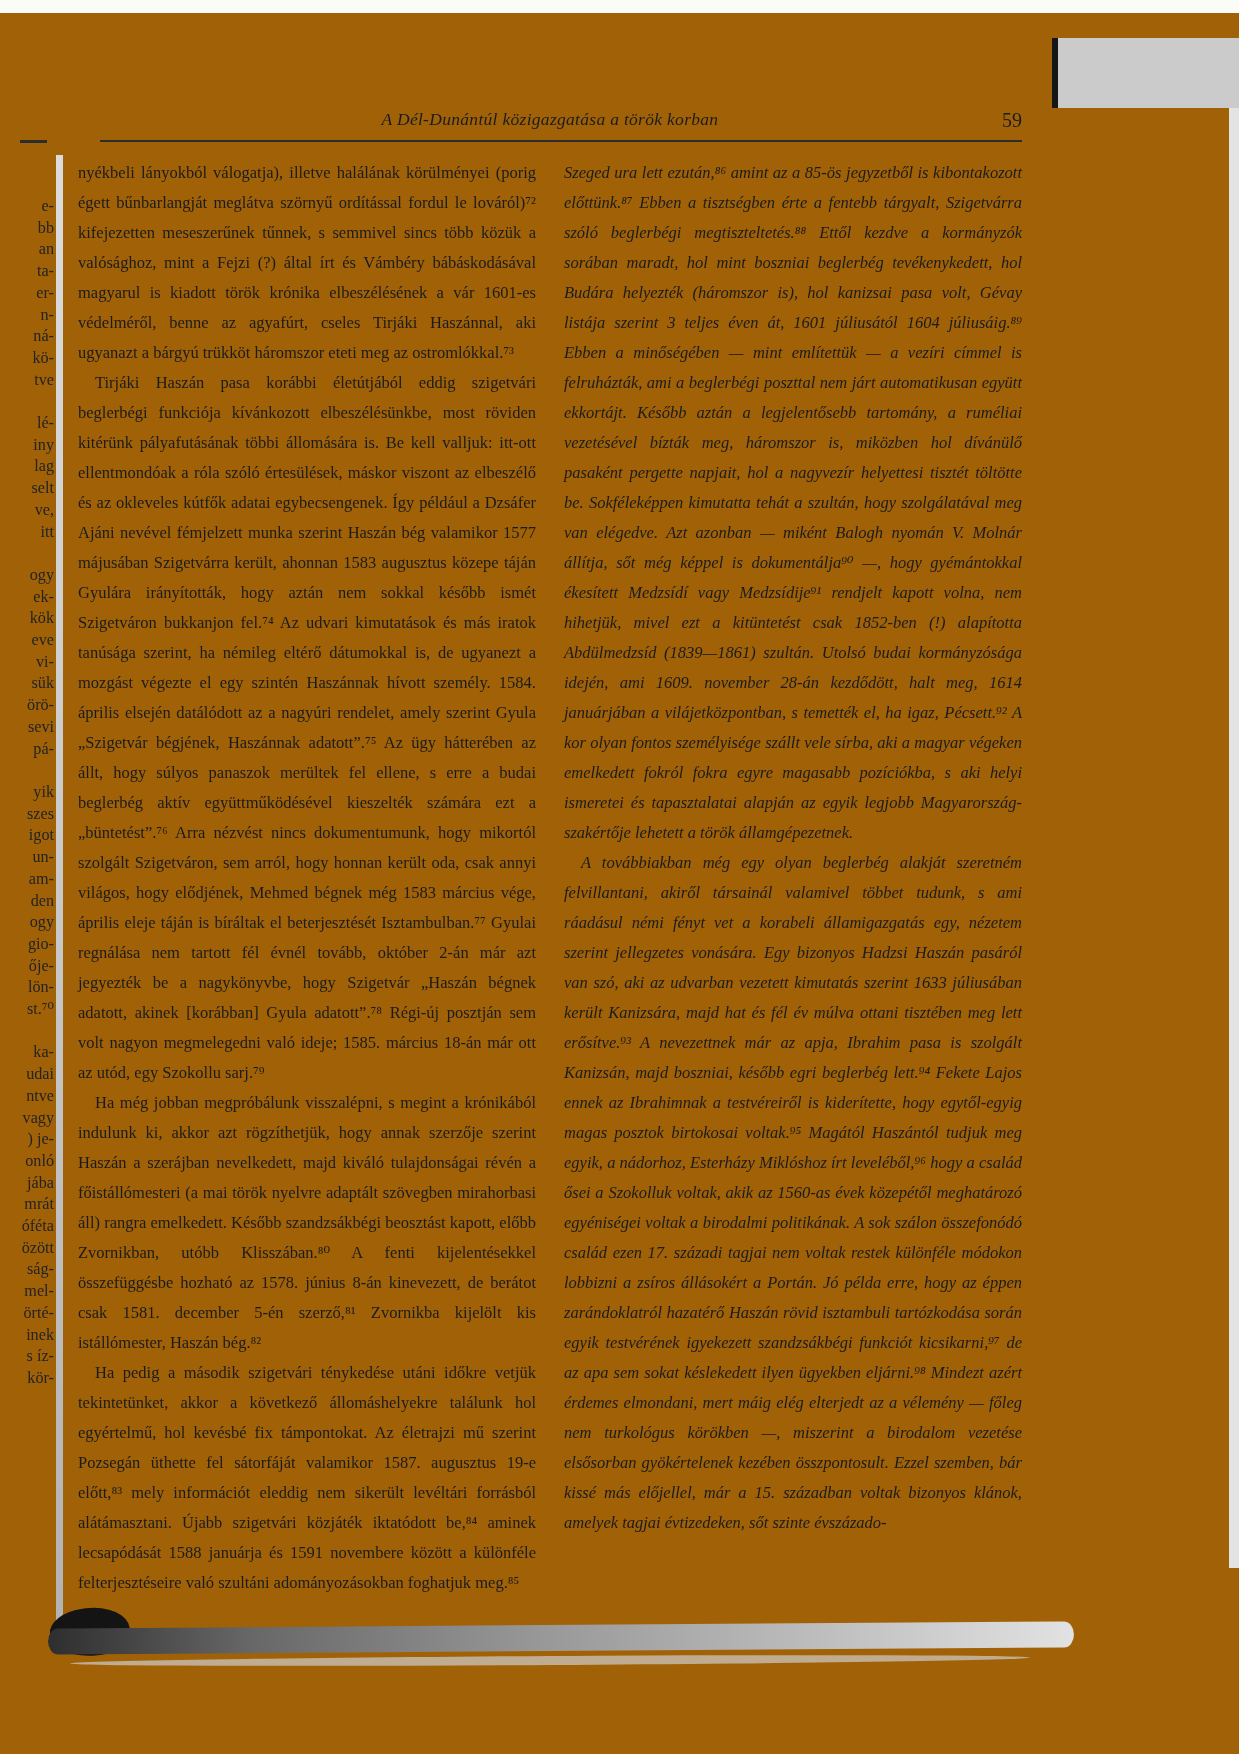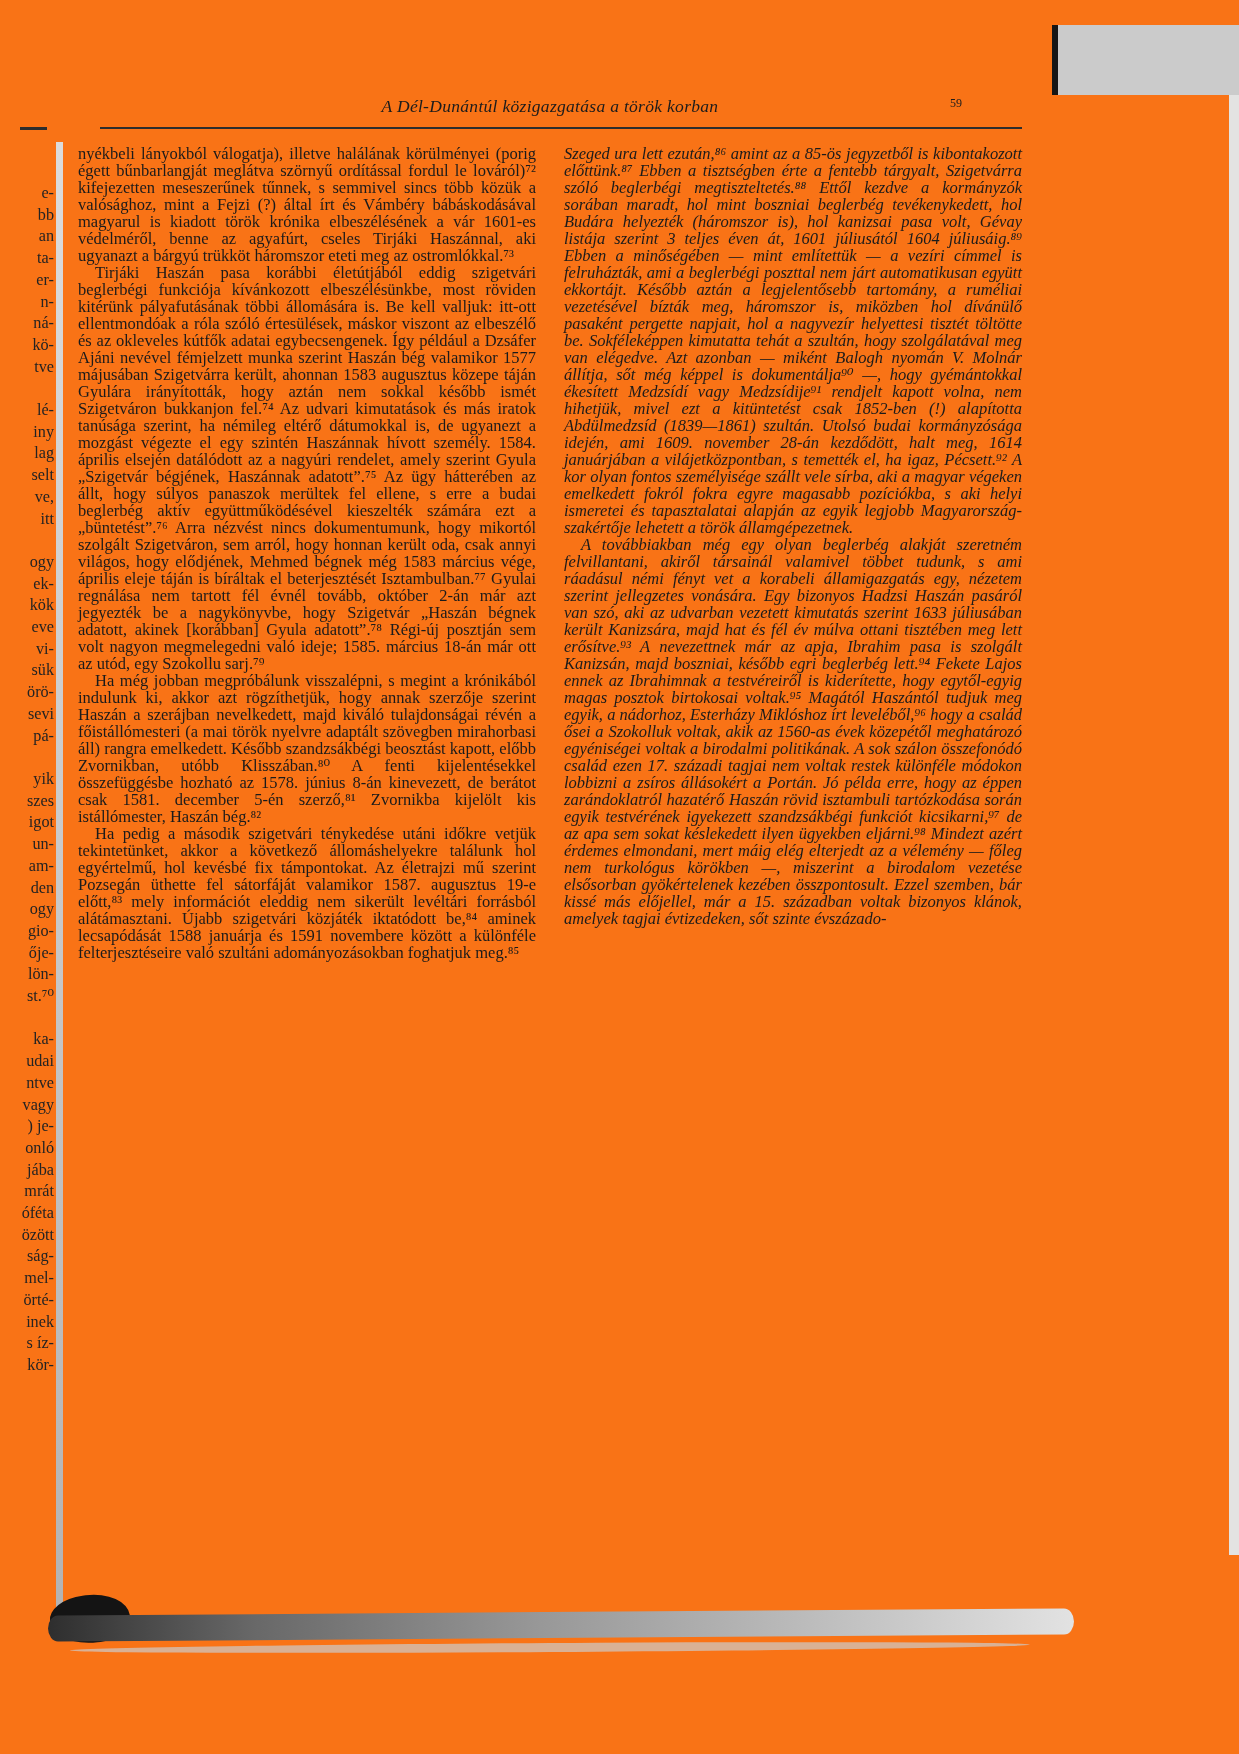--- a/index.html
+++ b/index.html
@@ -1,46 +1,46 @@
 <!DOCTYPE html>
 <html><head>
 <meta charset="utf-8">
 <style>
   html,body{margin:0;padding:0;}
   body{
     width:1239px;height:1754px;position:relative;
     background:#fbfbf8;
     font-family:"Liberation Serif","DejaVu Serif",serif;
   }
-  .page{position:absolute;inset:0;background:#f97316;overflow:hidden;}
+  .page{position:absolute;inset:0;background:#a16207;overflow:hidden;margin-top:13px;}
 
   
   .running-title{
     position:absolute;left:78px;top:96px;width:944px;
     text-align:center;font-style:italic;font-size:17.5px;
     letter-spacing:.3px;color:#1c1c1c;
   }
   .page-number{
     position:absolute;left:950px;top:96px;width:72px;
-    font-size:12px;color:#1c1c1c;
+    text-align:right;font-size:20px;color:#1c1c1c;
   }
   .header-rule{position:absolute;left:100px;top:127px;width:922px;height:2px;background:#2d2d2d;}
   .margin-dash{position:absolute;left:20px;top:127px;width:27px;height:3px;background:#2d2d2d;}
 
   
   .margin-col{
     position:absolute;left:0;top:183px;width:54px;
     text-align:right;font-size:16.2px;line-height:21.7px;
     white-space:pre-line;color:#232323;
   }
 
   
   .col{
     position:absolute;top:145px;width:458px;
-    font-size:16.5px;line-height:17px;
+    font-size:16.5px;line-height:30px;
     text-align:justify;color:#1b1b1b;
   }
   .col.left{left:78px;}
   .col.right{left:564px;font-style:italic;}
   .col p{margin:0;text-indent:17px;}
   .col p.noindent{text-indent:0;}
 
   
   .gutter-shadow{
     position:absolute;left:56px;top:142px;width:7px;height:1488px;

